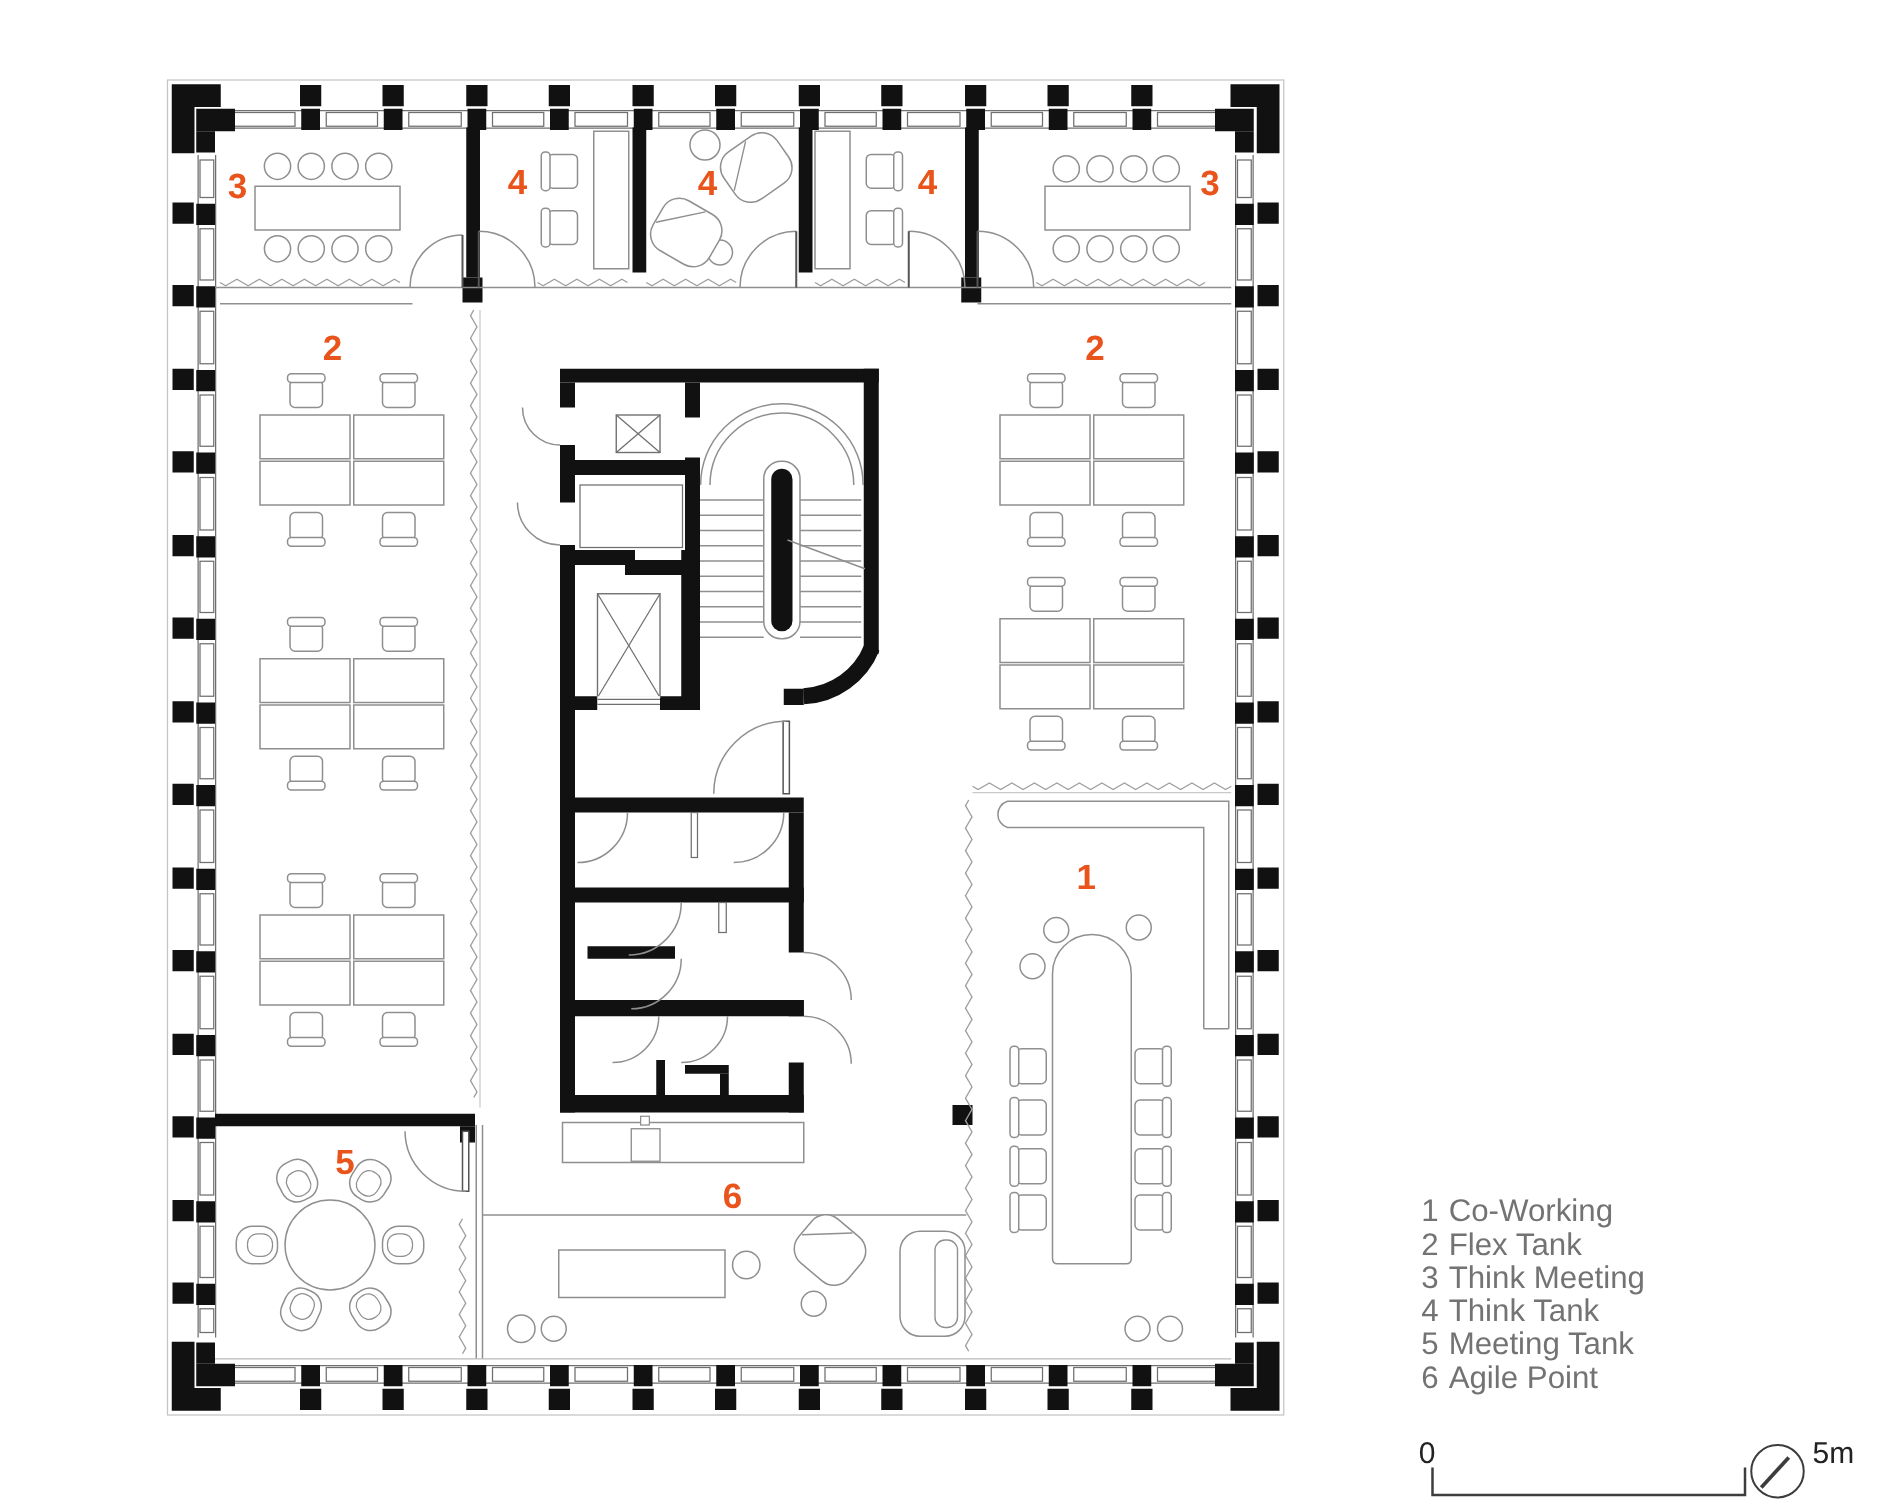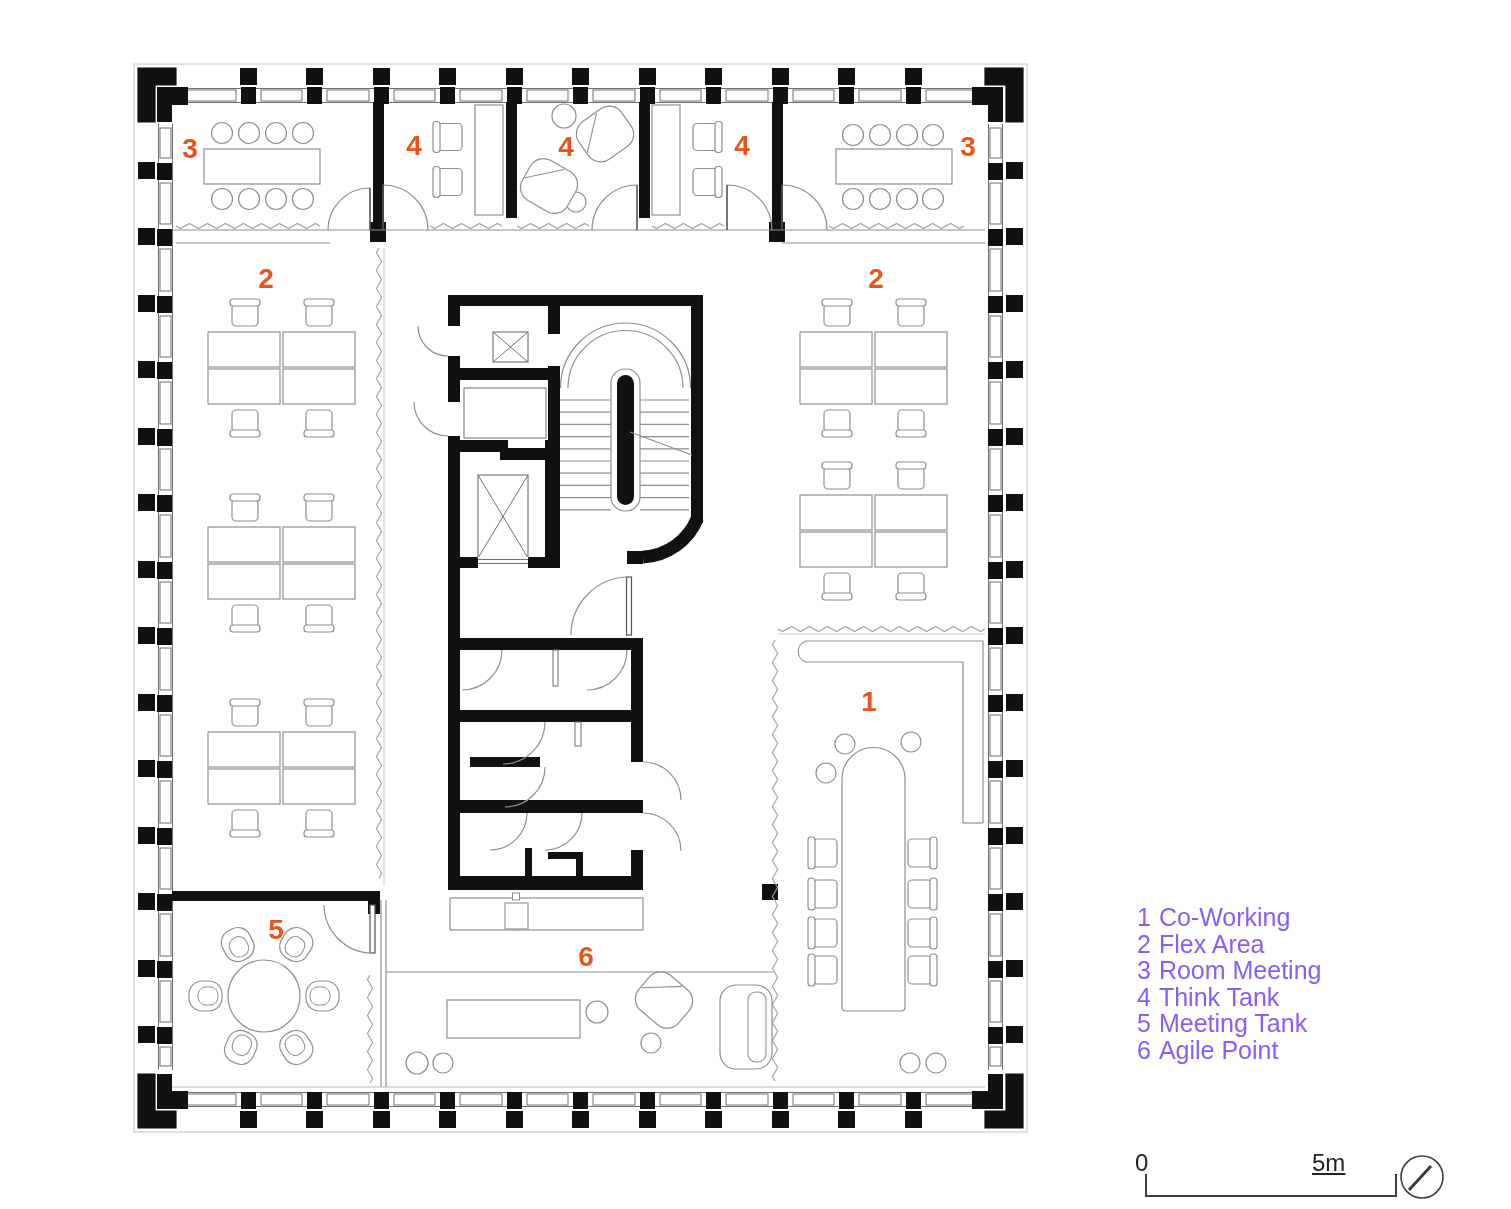--- a/index.html
+++ b/index.html
@@ -1,23 +1,23 @@
 <!DOCTYPE html>
 <html><head>
 <meta charset="utf-8">
 <style>
   html,body{margin:0;padding:0;background:#fff;}
   .canvas{position:relative;width:1511px;height:1209px;background:#fff;overflow:hidden;
           font-family:"Liberation Sans", sans-serif;}
   #plan-svg{position:absolute;left:0;top:0;}
-  .legend{position:absolute;left:1137px;top:904px;color:#8b5cf6;font-size:25px;line-height:26.5px;white-space:nowrap;}
+  .legend{position:absolute;left:1137px;top:956px;color:#737373;font-size:25px;line-height:26.5px;white-space:nowrap;}
   .legend-row span.num{margin-right:8px;}
   .scalebar-label{position:absolute;color:#222;font-size:24px;}
   #scale-zero{left:1135px;top:1149px;}
-  #scale-five{left:1312px;top:1149px;text-decoration:underline;}
+  #scale-five{left:1450px;top:1149px;}
   #scalebar-svg{position:absolute;left:1130px;top:1145px;}
 </style>
 </head>
 <body>
 
 <div class="canvas">
 
   <svg id="plan-svg" width="1511" height="1209" viewBox="0 0 1511 1209" xmlns="http://www.w3.org/2000/svg">
       <g>
         <rect x="134" y="64" width="893" height="1068" fill="none" stroke="#c4c4c4" stroke-width="1"></rect>
@@ -493,22 +493,22 @@
         <text x="266" y="288" fill="#E8541C" font-size="28" font-weight="700" text-anchor="middle" font-family="&quot;Liberation Sans&quot;, sans-serif">2</text>
         <text x="876" y="288" fill="#E8541C" font-size="28" font-weight="700" text-anchor="middle" font-family="&quot;Liberation Sans&quot;, sans-serif">2</text>
         <text x="869" y="711" fill="#E8541C" font-size="28" font-weight="700" text-anchor="middle" font-family="&quot;Liberation Sans&quot;, sans-serif">1</text>
         <text x="276" y="939" fill="#E8541C" font-size="28" font-weight="700" text-anchor="middle" font-family="&quot;Liberation Sans&quot;, sans-serif">5</text>
         <text x="586" y="966" fill="#E8541C" font-size="28" font-weight="700" text-anchor="middle" font-family="&quot;Liberation Sans&quot;, sans-serif">6</text>
       </g>
     </svg>
 
   <div class="legend" id="legend">
       <div class="legend-row"><span class="num">1</span><span>Co-Working</span></div>
-      <div class="legend-row"><span class="num">2</span><span>Flex Area</span></div>
-      <div class="legend-row"><span class="num">3</span><span>Room Meeting</span></div>
+      <div class="legend-row"><span class="num">2</span><span>Flex Tank</span></div>
+      <div class="legend-row"><span class="num">3</span><span>Think Meeting</span></div>
       <div class="legend-row"><span class="num">4</span><span>Think Tank</span></div>
       <div class="legend-row"><span class="num">5</span><span>Meeting Tank</span></div>
       <div class="legend-row"><span class="num">6</span><span>Agile Point</span></div>
     </div>
 
   <span class="scalebar-label" id="scale-zero">0</span>
   <span class="scalebar-label" id="scale-five">5m</span>
 
   <svg id="scalebar-svg" width="330" height="64">
     <polyline points="16,29 16,51 266,51 266,29" fill="none" stroke="#3d3d3d" stroke-width="2"></polyline>

